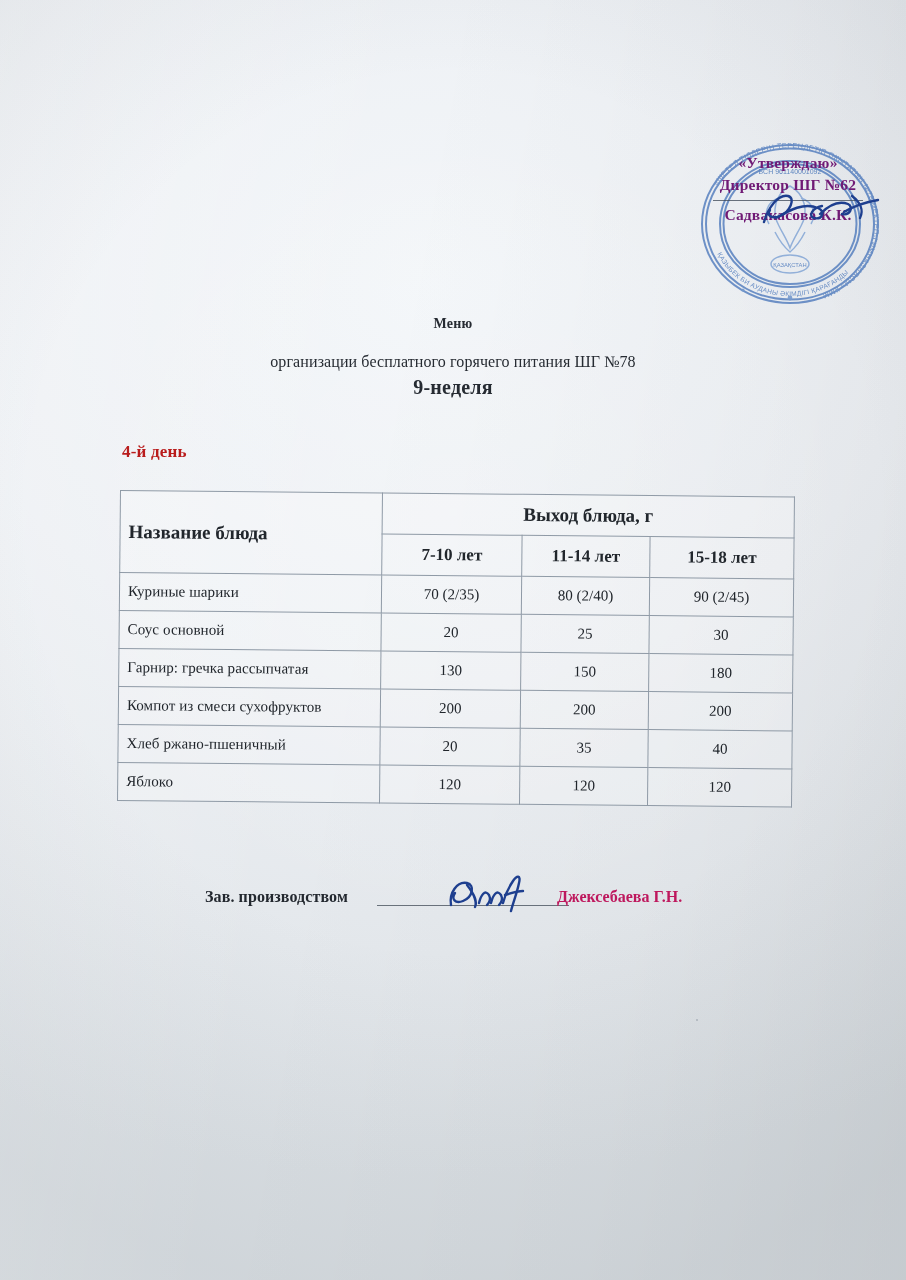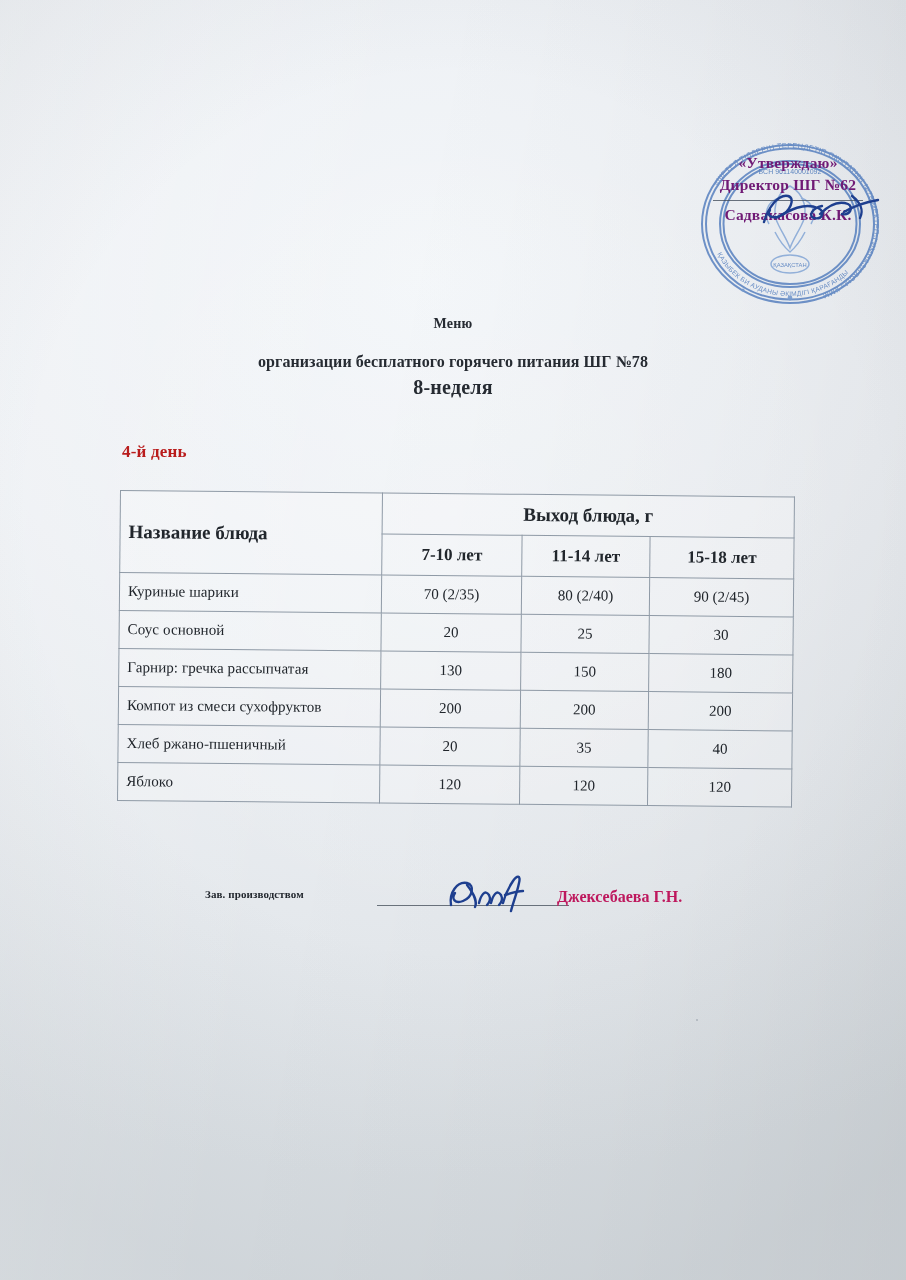--- a/index.html
+++ b/index.html
@@ -97,21 +97,21 @@
   }
   #title-block .t-menu {
     font-size: 14px;
     font-weight: bold;
     letter-spacing: 0.3px;
     margin-bottom: 19px;
   }
   #title-block .t-org,
   #title-block .t-cat {
     font-size: 16px;
-    font-weight: bold;
+    font-weight: normal;
     letter-spacing: 0.1px;
     line-height: 1.32;
   }
   #title-block .t-week {
     font-size: 20px;
     font-weight: bold;
     margin-top: 4px;
     letter-spacing: 0.2px;
   }
 
@@ -198,21 +198,21 @@
     left: 205px;
     top: 885px;
     width: 560px;
     height: 30px;
     z-index: 4;
   }
   #footer .f-label {
     position: absolute;
     left: 0;
     top: 3px;
-    font-size: 11px;
+    font-size: 16px;
     font-weight: bold;
     color: #23282f;
     letter-spacing: 0.1px;
     white-space: nowrap;
   }
   #footer .f-rule {
     position: absolute;
     left: 172px;
     top: 20px;
     width: 192px;
@@ -307,21 +307,21 @@
       <path d="M64 26 C 72 18, 82 12, 92 16 C 98 19, 94 28, 86 26"></path>
       <path d="M88 24 C 98 18, 110 14, 122 12"></path>
       <path d="M96 8 C 104 14, 108 22, 104 30"></path>
     </g>
   </svg>
 </div>
 
 <div id="title-block">
   <div class="t-menu">Меню</div>
   <div class="t-org">организации бесплатного горячего питания ШГ №78</div>
-  <div class="t-week">8-неделя</div>
+  <div class="t-week">9-неделя</div>
 </div>
 
 <div id="day-label">4-й день</div>
 
 <div id="table-wrap">
   <table class="menu">
     <colgroup>
       <col class="c-name">
         <col class="c-a1">
         <col class="c-a2">

